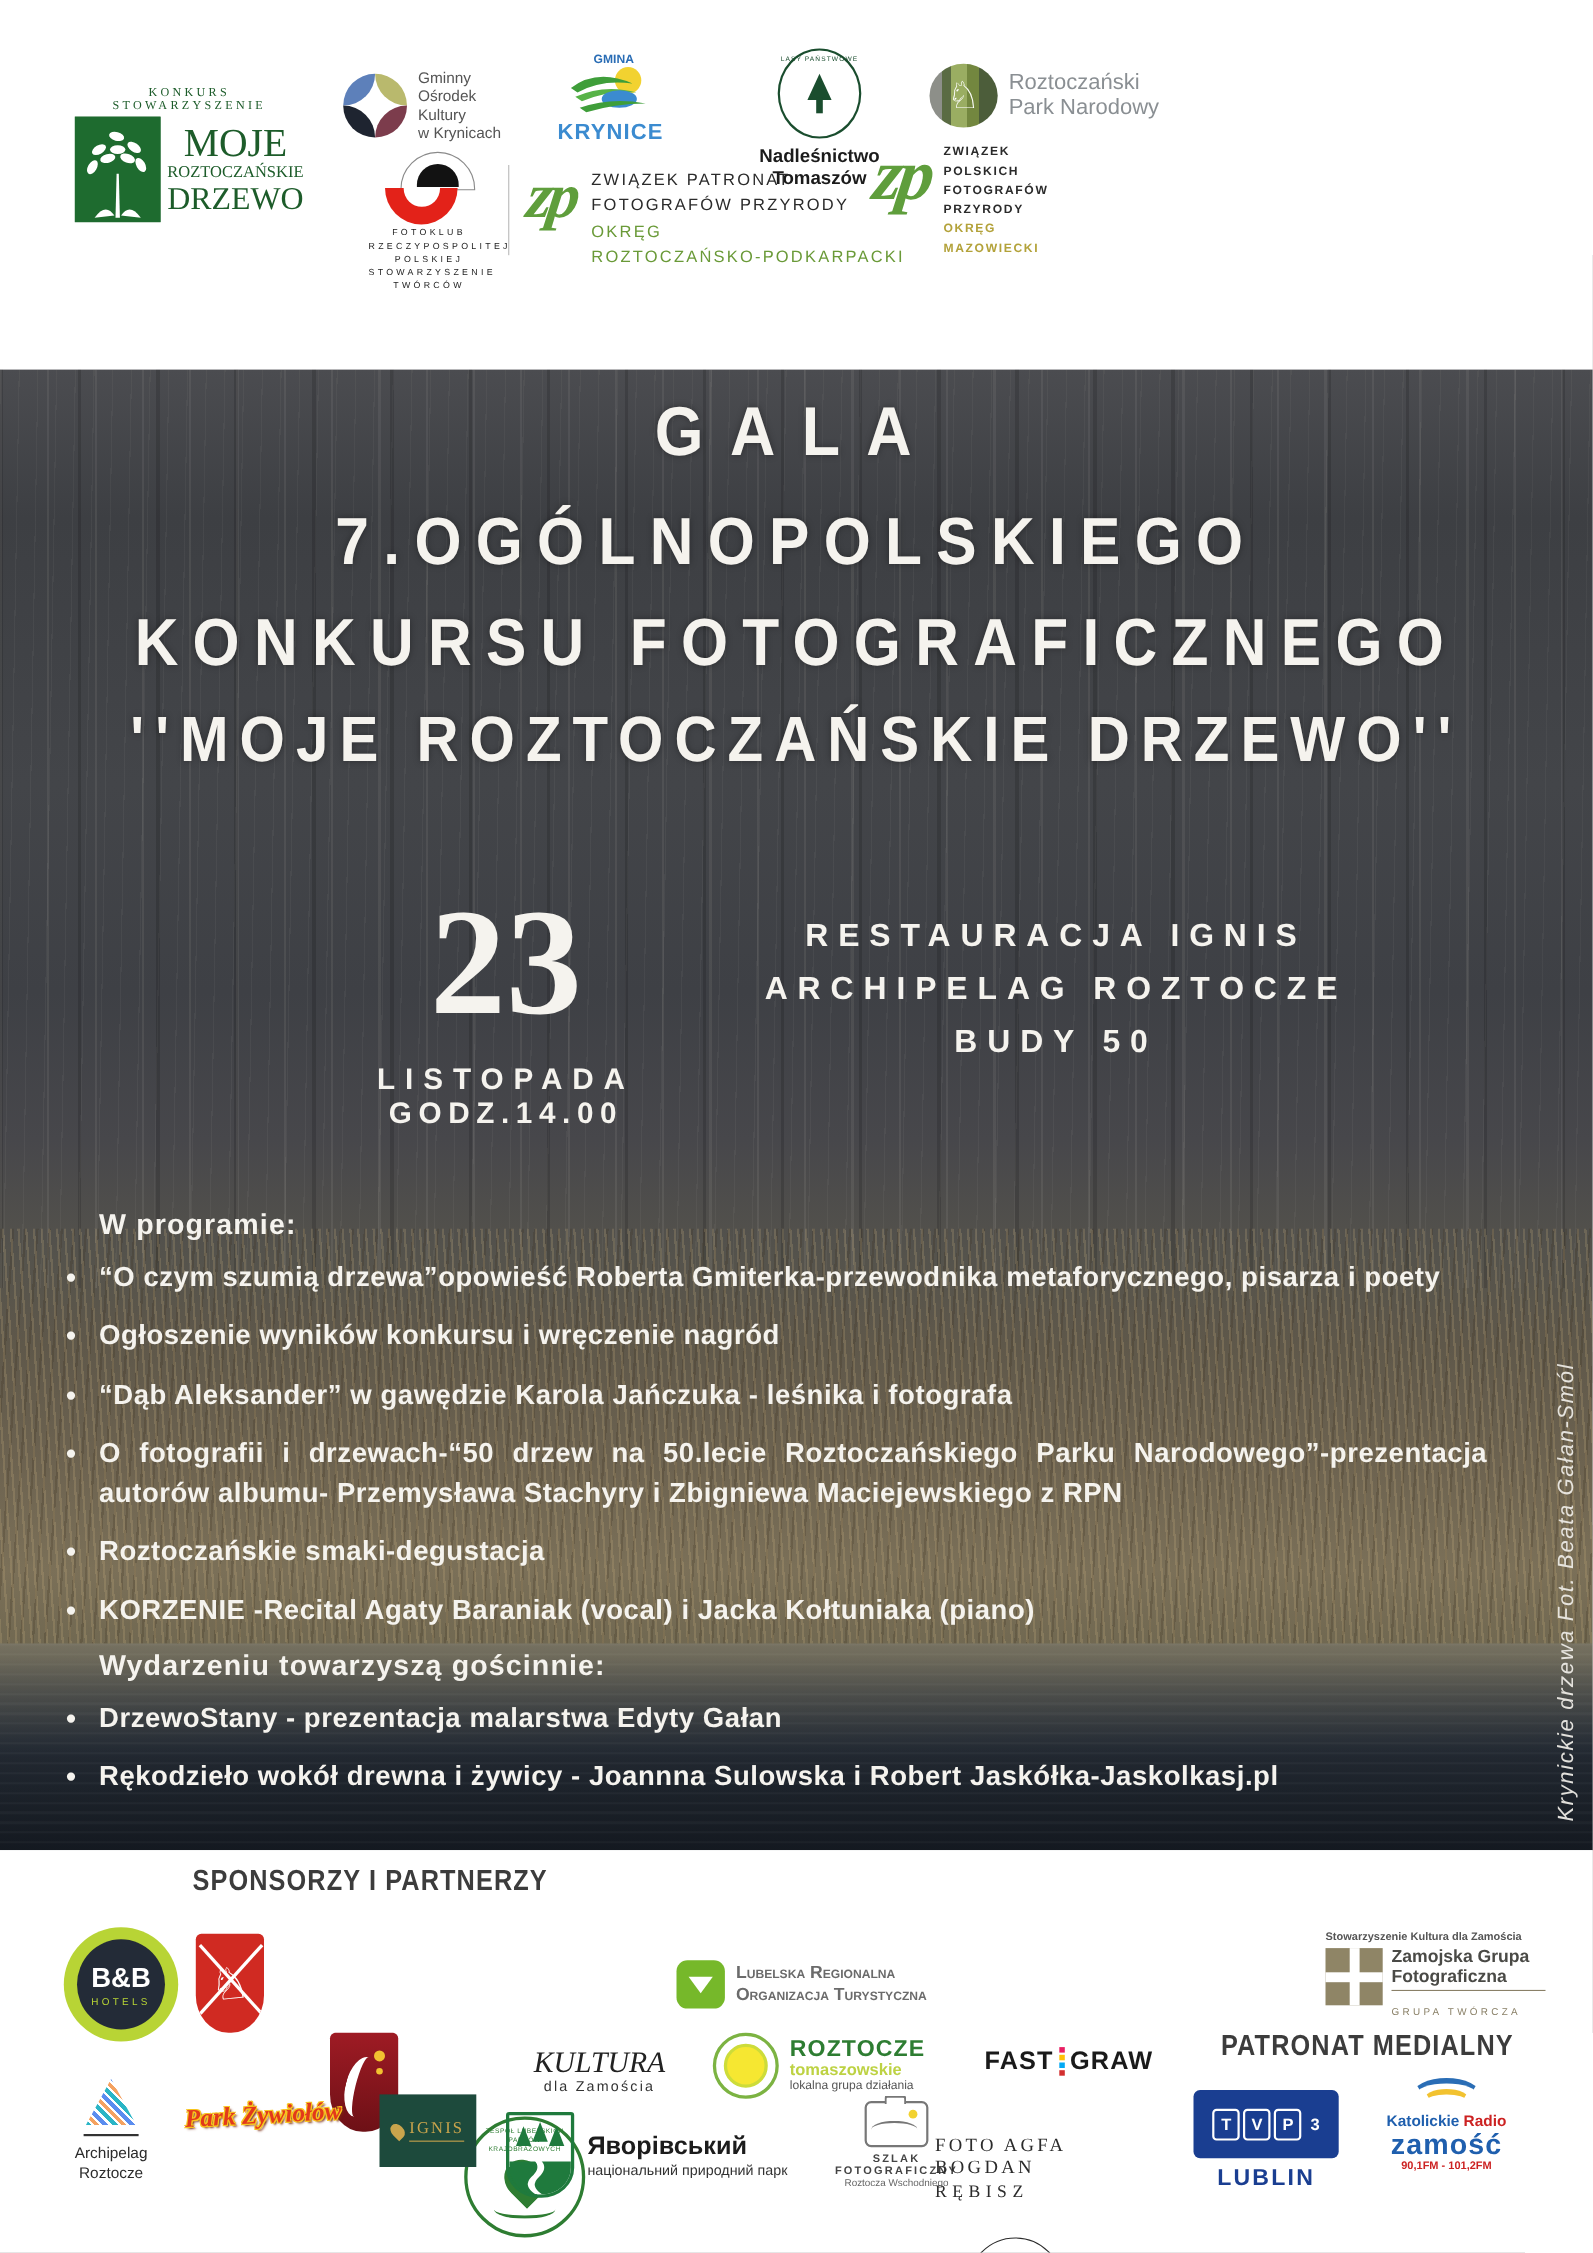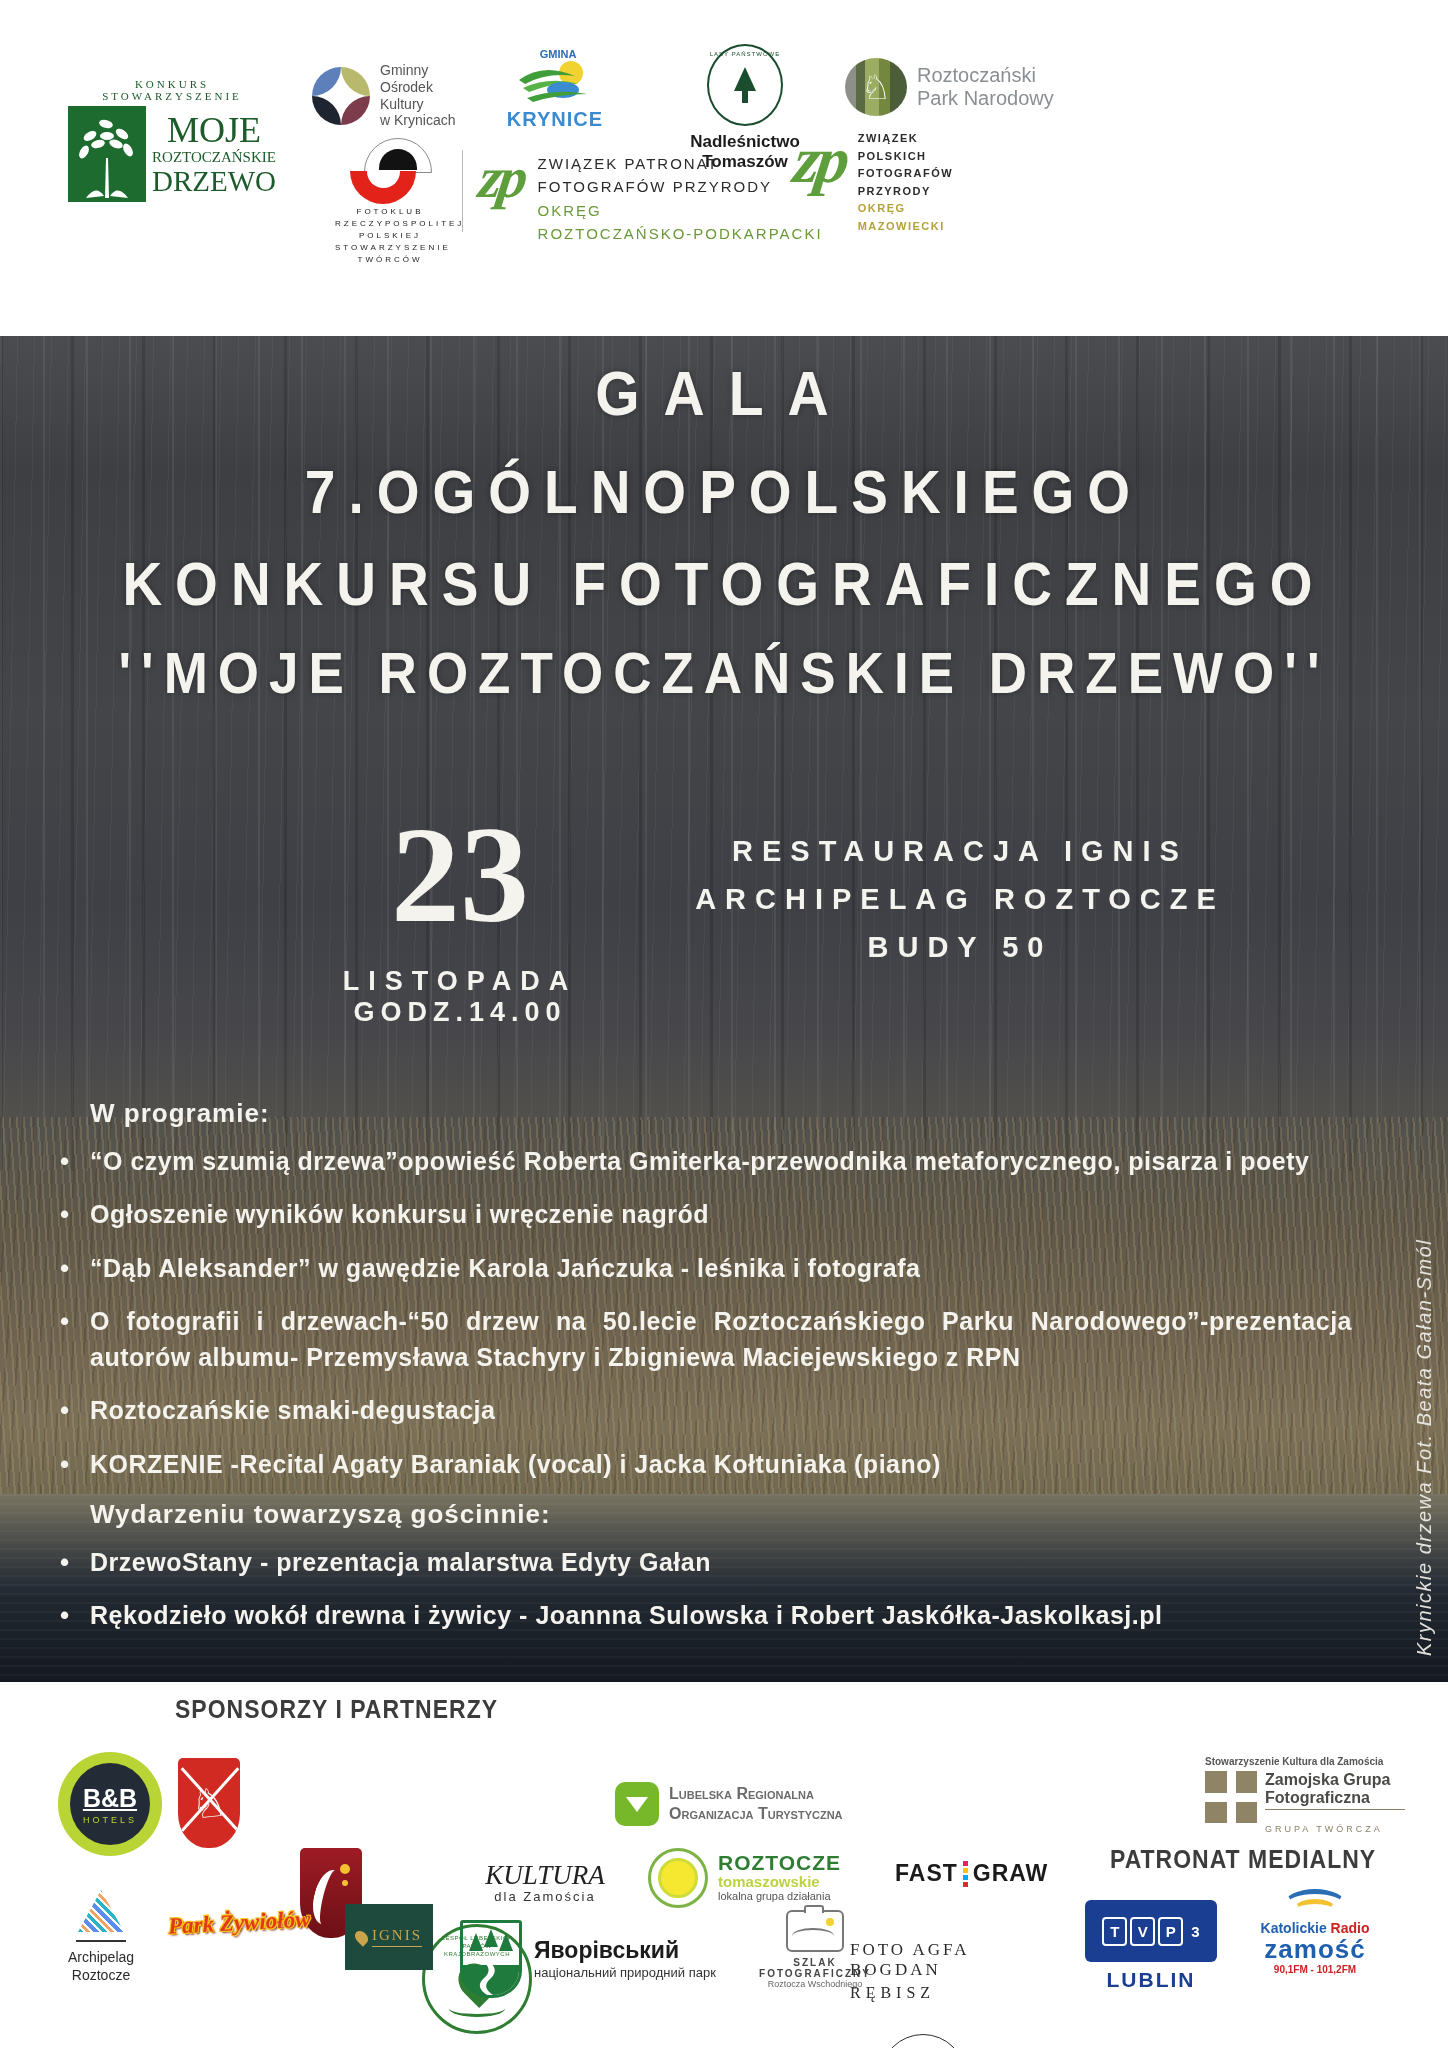--- a/index.html
+++ b/index.html
@@ -112,21 +112,21 @@
   .credit{position:absolute;right:12px;bottom:26px;height:620px;writing-mode:vertical-rl;transform:rotate(180deg);
           font-style:italic;font-size:20px;letter-spacing:1.5px;color:rgba(236,234,229,.95);}
 
   
   .sponsors{position:absolute;left:0;top:1682px;width:1448px;height:366px;background:#fff;color:#333;}
   .sp-head{left:175px;top:14px;font-size:23px;font-weight:bold;letter-spacing:1px;color:#3c3c3c;transform:scaleY(1.15);}
   .media-head{left:1110px;top:164px;font-size:23px;font-weight:bold;letter-spacing:1px;color:#3c3c3c;transform:scaleY(1.15);}
 
   .bb{left:58px;top:70px;width:104px;height:104px;border-radius:50%;background:#b8d435;display:flex;align-items:center;justify-content:center;}
   .bb-in{width:80px;height:82px;border-radius:50%;background:#232b37;display:flex;flex-direction:column;align-items:center;justify-content:center;}
-  .bb-brand{color:#fff;font-weight:bold;font-size:25px;text-decoration:underline;}
+  .bb-brand{color:#fff;font-weight:bold;font-size:25px;}
   .bb-sub{color:#b8d435;font-size:9px;letter-spacing:3px;margin-top:2px;}
 
   .shield{width:62px;height:90px;position:relative;overflow:hidden;border-radius:5px 5px 48% 48%/5px 5px 38% 38%;}
   .herb1{left:178px;top:76px;background:#d02a22;
          display:flex;align-items:center;justify-content:center;}
   .herb1 .griffin{color:#fff;font-size:40px;transform:rotate(-6deg);}
   .herb1::before,.herb1::after{content:"";position:absolute;left:-10px;top:40px;width:84px;height:2.5px;background:#fff;}
   .herb1::before{transform:rotate(48deg);}
   .herb1::after{transform:rotate(-48deg);}
   .herb2{left:300px;top:76px;background:linear-gradient(180deg,#9e1b24,#6d1016);}

